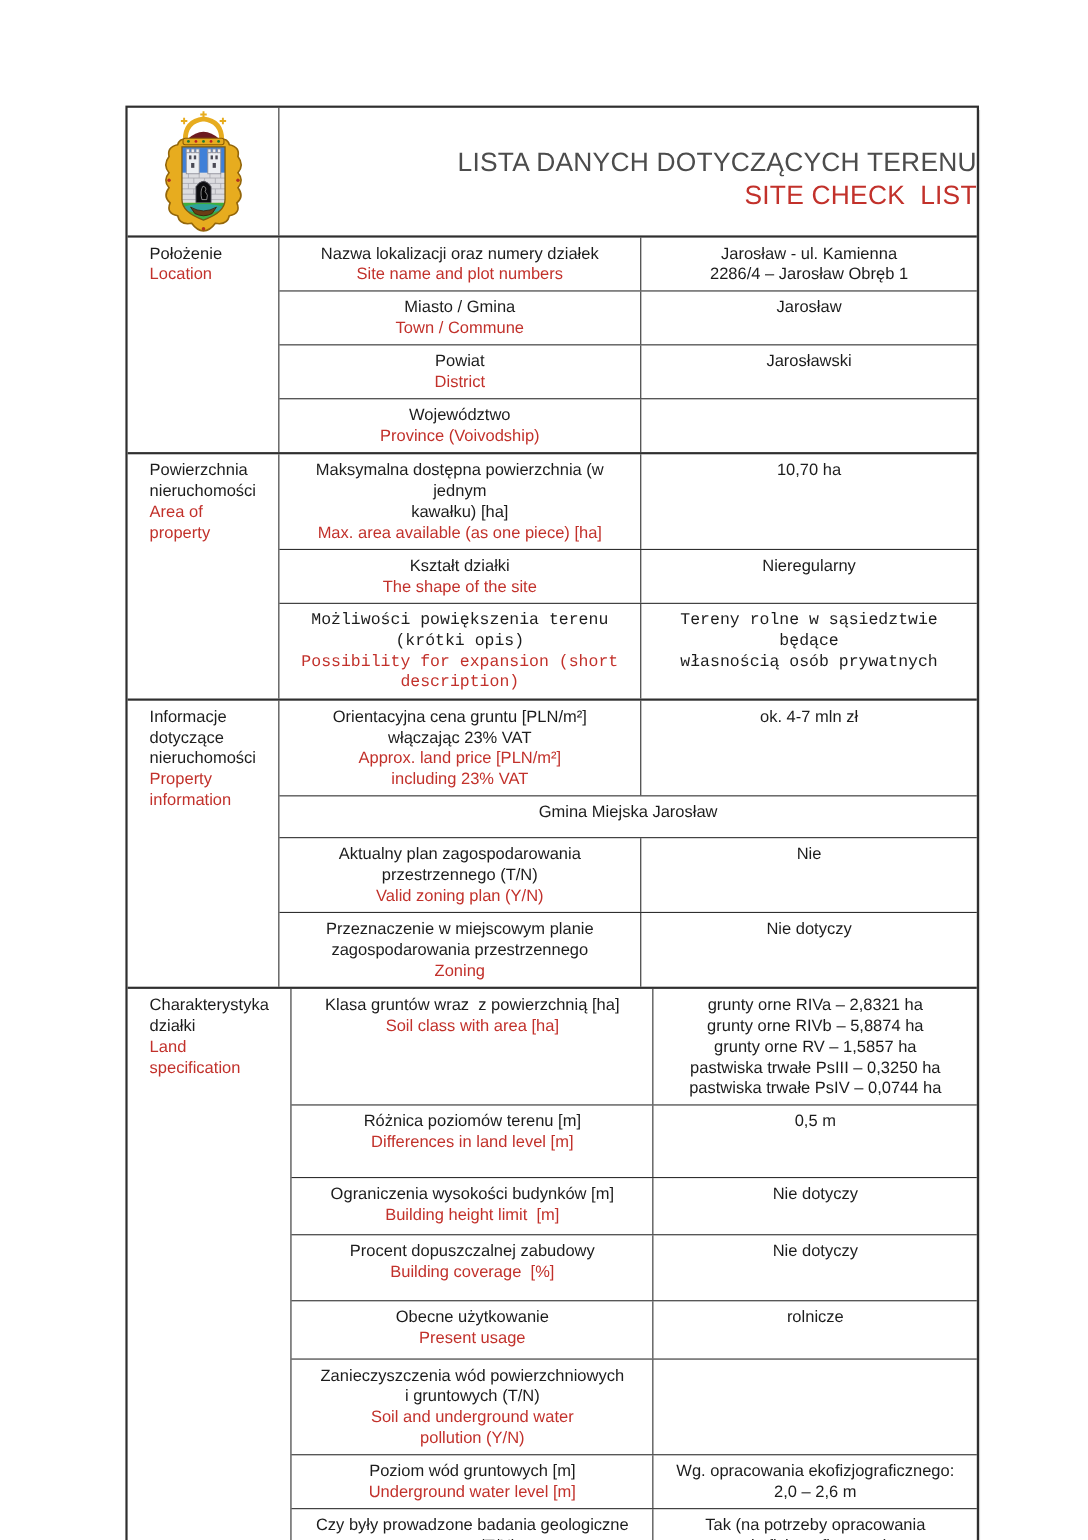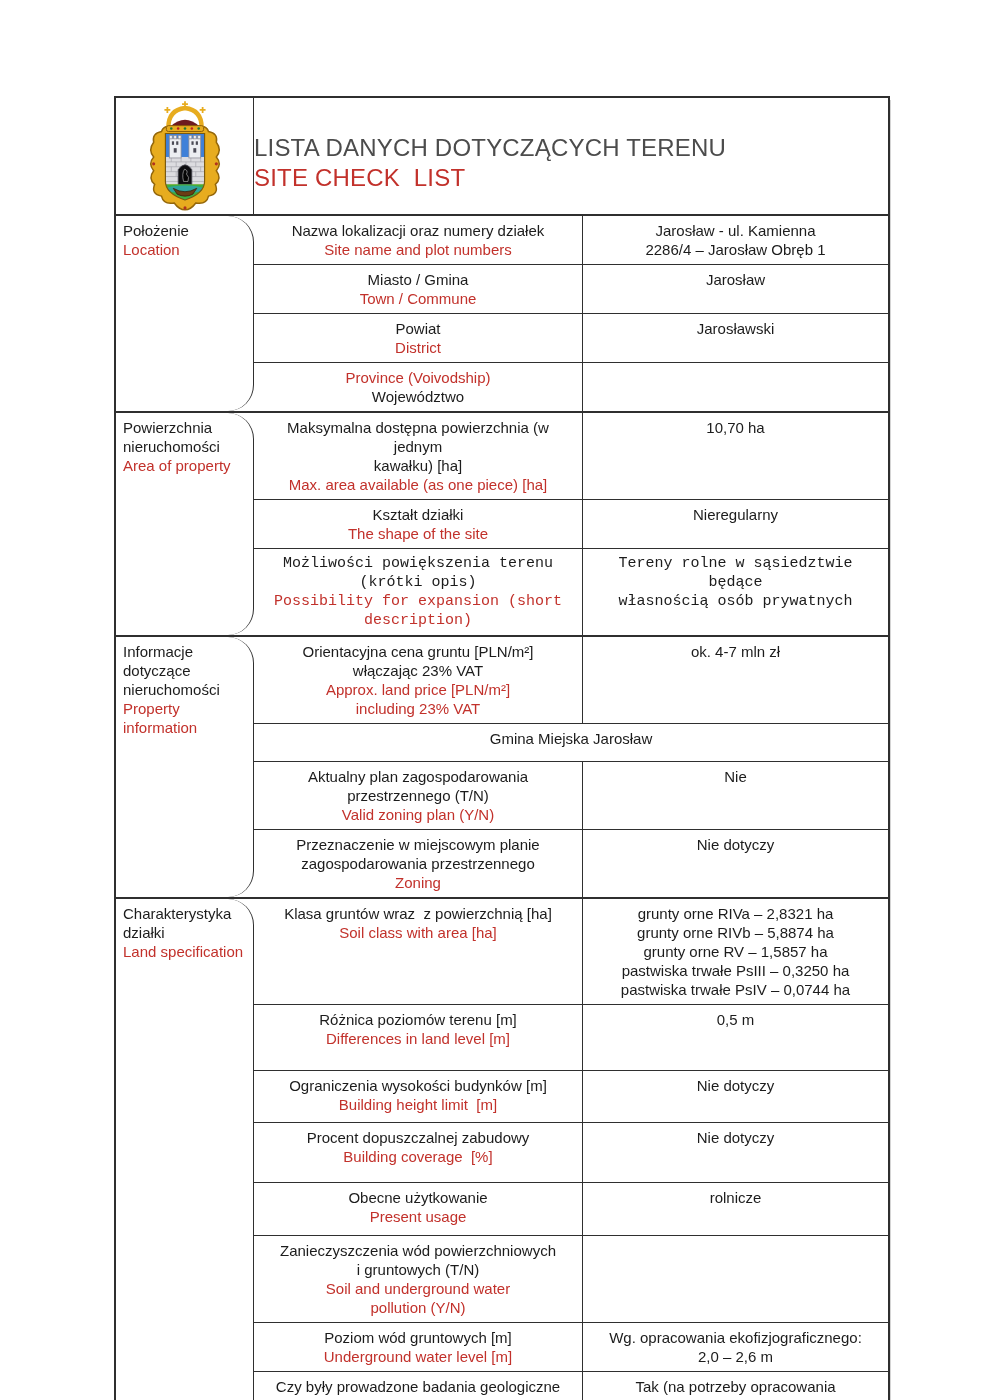--- a/index.html
+++ b/index.html
@@ -9,25 +9,25 @@
   body{background:#ffffff;font-family:"Liberation Sans","DejaVu Sans",sans-serif;}
   .page{position:relative;width:989px;height:1400px;background:#fff;overflow:hidden;}
   .doc-table{
     position:absolute;left:114px;top:96px;width:776px;
     border:2px solid var(--line);
     box-shadow:2px 3px 0 -1px #d4d4d4;
     background:#fff;
   }
   .header-row{display:flex;height:116px;}
   .logo-cell{flex:0 0 138px;border-right:1px solid var(--line);display:flex;align-items:flex-start;justify-content:center;padding-top:3px;}
-  .title-cell{flex:1;display:flex;flex-direction:column;align-items:flex-start;justify-content:center;padding-top:24px;padding-bottom:10px;}
+  .title-cell{flex:1;display:flex;flex-direction:column;align-items:flex-end;justify-content:center;padding-top:24px;padding-bottom:10px;}
   .title-pl{font-size:24px;line-height:30px;color:var(--title-grey);white-space:pre-wrap;letter-spacing:0.2px;}
   .title-en{font-size:24px;line-height:30px;color:var(--red);white-space:pre-wrap;letter-spacing:0.2px;}
   .section{display:flex;border-top:2px solid var(--line);}
-  .cat-cell{flex:0 0 138px;border-right:1px solid var(--line);padding:5px 7px;border-radius:26px;}
+  .cat-cell{flex:0 0 138px;border-right:1px solid var(--line);padding:5px 20px;}
   .rows{flex:1;display:flex;flex-direction:column;}
   .row{display:flex;border-top:1px solid var(--line);text-align:center;}
   .row:first-child{border-top:none;}
   .q-cell{flex:0 0 329px;border-right:1px solid var(--line);padding:5px 8px;}
   .a-cell{flex:1;padding:5px 8px;}
   .line{font-size:15px;line-height:19px;color:var(--ink);white-space:pre-wrap;}
   .line.en{color:var(--red);}
 </style>
 </head>
 <body>
@@ -137,22 +137,22 @@
               <div class="q-cell">
                 <div class="line pl">Powiat</div>
                 <div class="line en">District</div>
               </div>
               <div class="a-cell">
                 <div class="line pl">Jarosławski</div>
               </div>
             </div>
             <div class="row" style="min-height: 37px;">
               <div class="q-cell">
+                <div class="line pl">Województwo</div>
                 <div class="line en">Province (Voivodship)</div>
-                <div class="line pl">Województwo</div>
               </div>
             </div>
           </div>
         </div>
         <div class="section">
           <div class="cat-cell">
             <div class="line pl">Powierzchnia nieruchomości</div>
             <div class="line en">Area of property</div>
           </div>
           <div class="rows">

